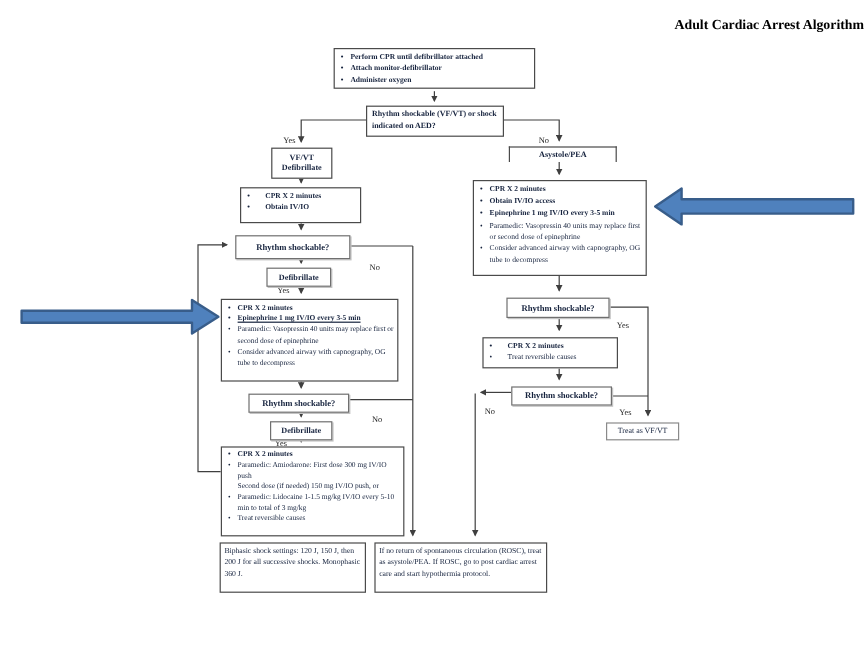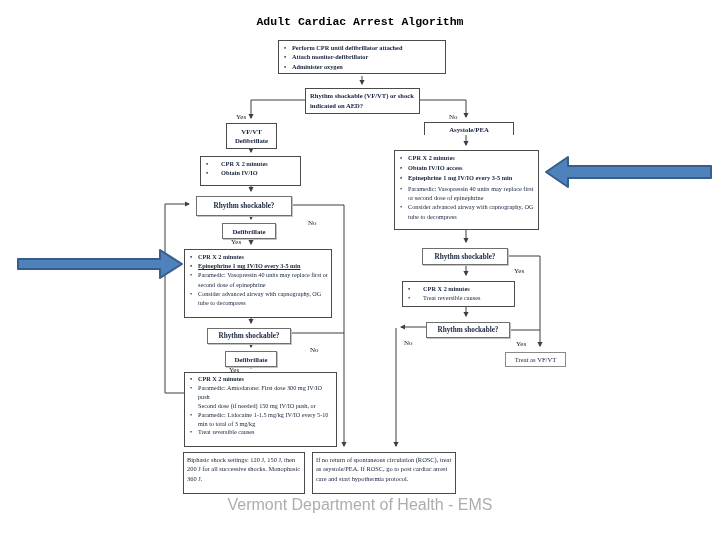--- a/index.html
+++ b/index.html
@@ -2,22 +2,22 @@
 <html><head>
 <meta charset="utf-8">
 <style>
   html,body { margin:0; padding:0; }
   #slide {
     position:relative; width:720px; height:540px; background:#ffffff;
     overflow:hidden; font-family:"Liberation Serif", serif;
   }
   .abs { position:absolute; }
   #title {
-    left:0; right:0; top:15px; text-align:center;
-    font-family:Liberation Mono, monospace; font-weight:bold;
+    left:0; right:0; top:15px; text-align:right;
+    font-family:Liberation Serif, serif; font-weight:bold;
     font-size:11.5px; color:#000;
   }
   .box {
     position:absolute; background:#fff; border:1px solid #4a4a4a;
     color:#16233e; box-sizing:border-box;
   }
   .decision { border:1px solid #6f6f6f; box-shadow:1px 1px 0 #c3c3c3; }
   .graybox  { border:1px solid #8a8a8a; }
   .center { display:flex; align-items:center; justify-content:center; text-align:center; }
   .bold { font-weight:bold; }
@@ -153,15 +153,14 @@
   <span class="lbl" style="left:516px;top:316px;">Yes</span>
   <span class="lbl" style="left:404px;top:315px;">No</span>
 
   <div class="box graybox center" style="left:505px;top:352px;width:61px;height:15px;font-size:6.6px;">Treat as VF/VT</div>
 
   <svg class="layer" width="720" height="540" style="pointer-events:none;">
     <polygon points="546,172 568,157 568,166 711,166 711,178 568,178 568,187" stroke="#385D8A" stroke-width="2" stroke-linejoin="round" fill="#4F81BD"></polygon>
     <polygon points="182,264 160,250 160,259 18,259 18,269 160,269 160,278" stroke="#385D8A" stroke-width="2" stroke-linejoin="round" fill="#4F81BD"></polygon>
   </svg>
 
-  <div id="footer" class="abs">Vermont Department of Health - EMS</div>
 
 </div>
 
 </body></html>

